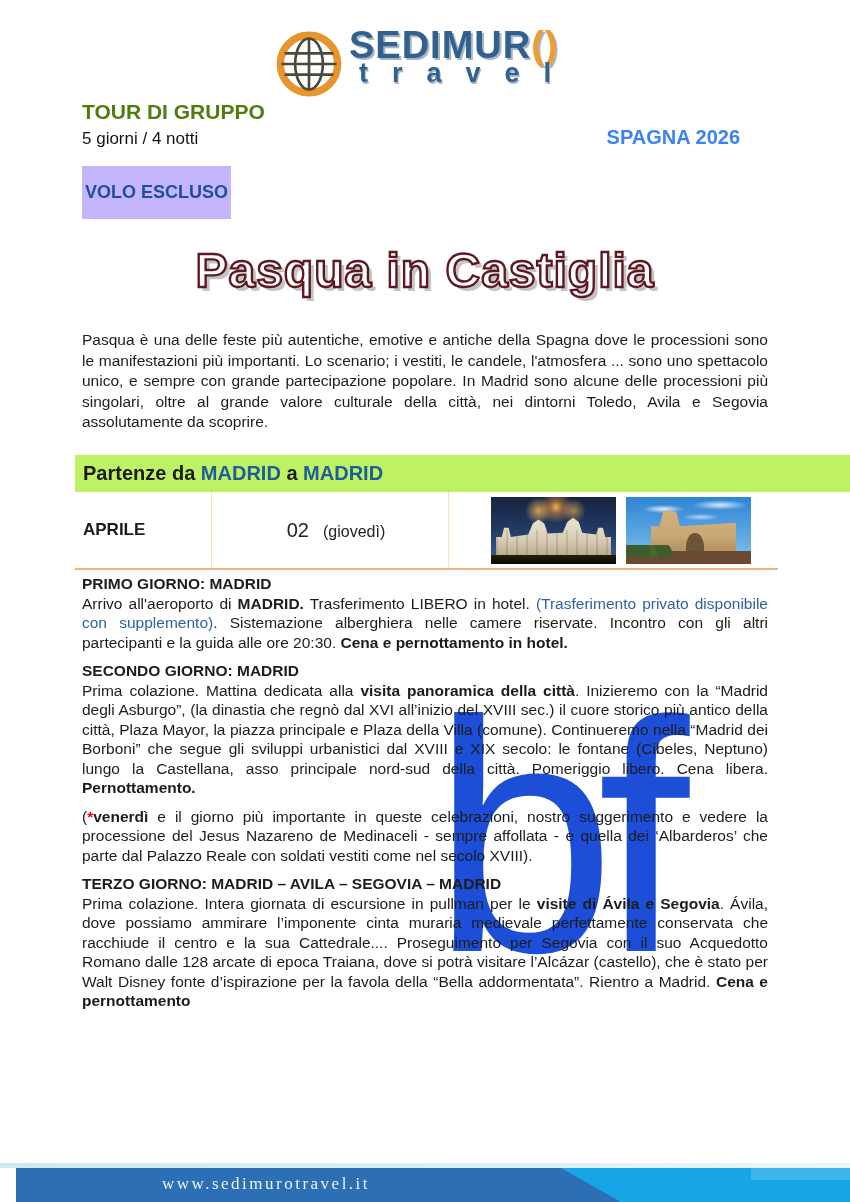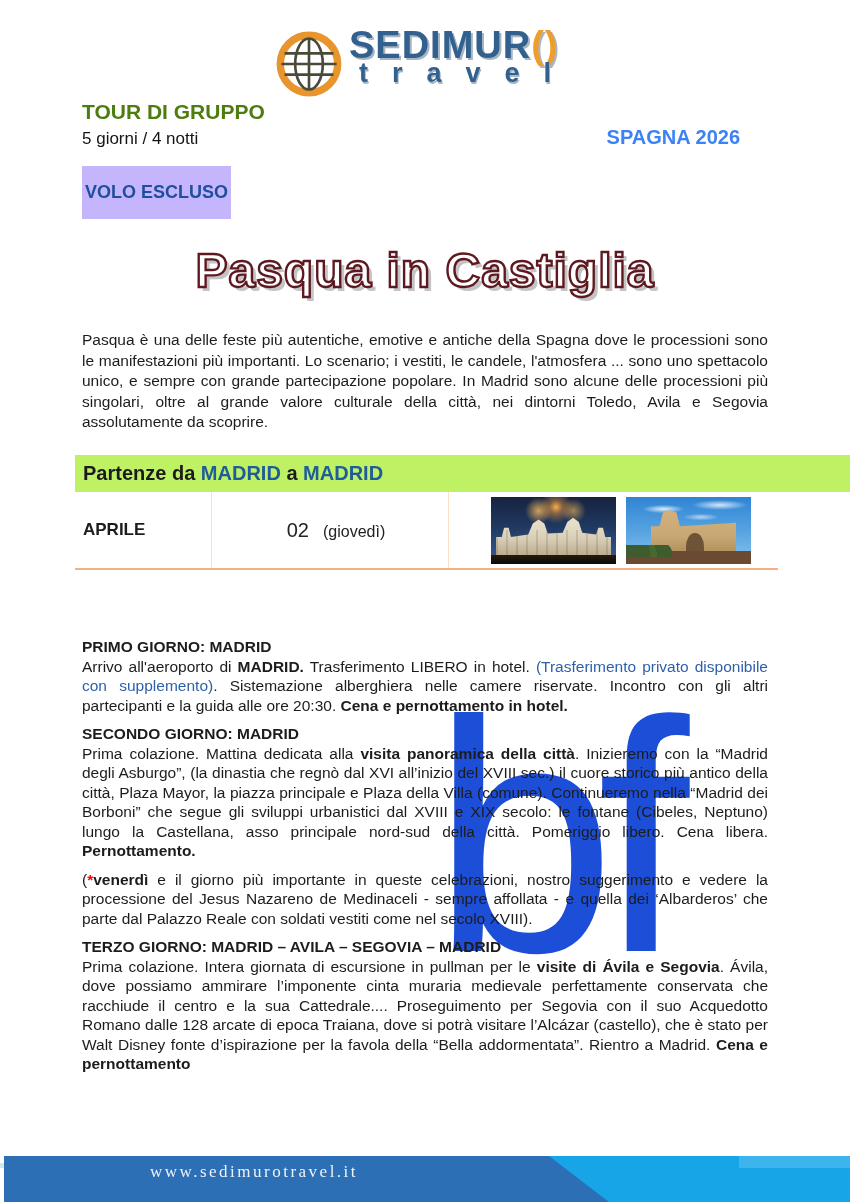--- a/index.html
+++ b/index.html
@@ -155,37 +155,37 @@
     background: #6b4a33; }
   .p2-trees { left: 0; width: 40%; bottom: 10%; height: 18%;
     background:
       radial-gradient(circle at 15% 70%, #3e5c2e 0 38%, transparent 40%),
       radial-gradient(circle at 40% 75%, #49682f 0 34%, transparent 36%),
       radial-gradient(circle at 70% 72%, #3e5c2e 0 30%, transparent 32%);
   }
 
   
   .sections {
-    position: absolute; left: 82px; width: 686px; top: 637px;
+    position: absolute; left: 82px; width: 686px; top: 574px;
     font-size: 15.5px; line-height: 19.5px; z-index: 1;
   }
   .day-heading { font-weight: bold; }
   .day-para { text-align: justify; margin: 0 0 9px 0; }
   .run-bold { font-weight: bold; }
   .run-blue { color: #2e5fa8; }
   .run-redbold { color: #ff0000; font-weight: bold; }
 
   
   .pre-footer {
     position: absolute; left: 0; right: 0; bottom: 34px; height: 5px;
     background: linear-gradient(90deg, #cfe9ee 0%, #ddf1f3 60%, #e9f6f7 100%);
     z-index: 1;
   }
   .footer {
-    position: absolute; left: 4px; right: 0; bottom: 0; height: 46px;
+    position: absolute; left: 16px; right: 0; bottom: 0; height: 34px;
     background: #18a5e8; z-index: 1;
   }
   .footer-dark {
     position: absolute; inset: 0;
     background: #2d6fb4;
     clip-path: polygon(0 0, 545px 0, 605px 100%, 0 100%);
   }
   .footer-strip {
     position: absolute; top: 0; height: 12px; left: 735px; right: 0;
     background: #3db4ec;

